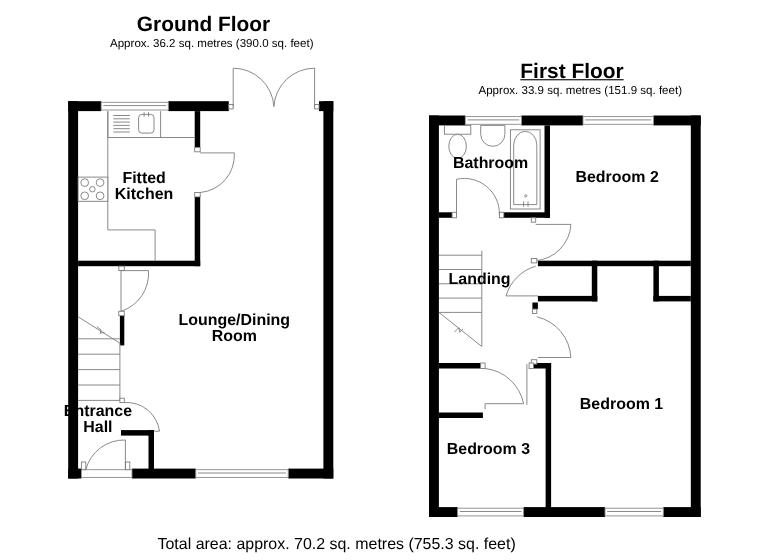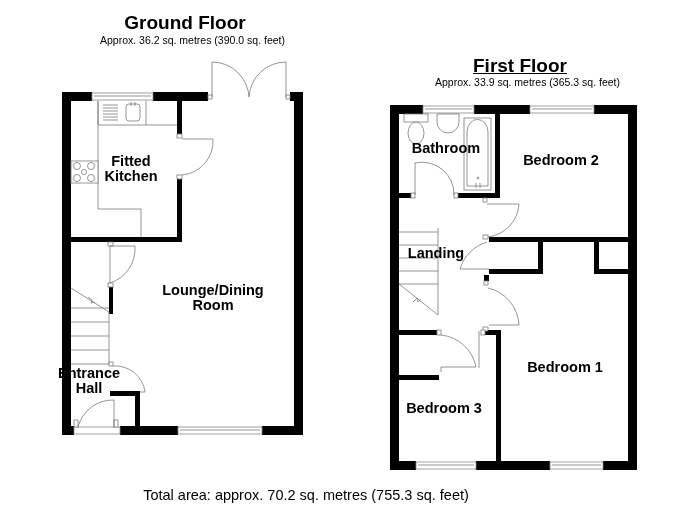--- a/index.html
+++ b/index.html
@@ -14,21 +14,21 @@
   .fix { fill: #fff; stroke: #7a7a7a; stroke-width: 0.8; }
   .win { fill: #fff; stroke: #888; stroke-width: 0.8; }
 </style>
 </head>
 <body>
 
 <div class="floor-title" style="left:90px;width:190px;top:12px;">Ground Floor</div>
 <div class="floor-sub" style="left:85px;width:200px;top:34px;">Approx. 36.2 sq. metres (390.0 sq. feet)</div>
 
 <div class="floor-title" style="left:430px;width:180px;top:55px;text-decoration:underline;">First Floor</div>
-<div class="floor-sub" style="left:420px;width:200px;top:76px;">Approx. 33.9 sq. metres (365.3 sq. feet)</div>
+<div class="floor-sub" style="left:420px;width:200px;top:76px;">Approx. 33.9 sq. metres (151.9 sq. feet)</div>
 
 <svg width="700" height="509" viewBox="0 0 700 509">
 
   <g>
 
     <rect class="wall" x="62" y="92" width="9" height="343"></rect>
     <rect class="wall" x="62" y="92" width="30" height="9"></rect>
     <rect class="wall" x="153" y="92" width="55" height="9"></rect>
     <rect class="wall" x="290" y="92" width="13" height="9"></rect>
     <rect class="wall" x="294" y="92" width="9" height="343"></rect>

